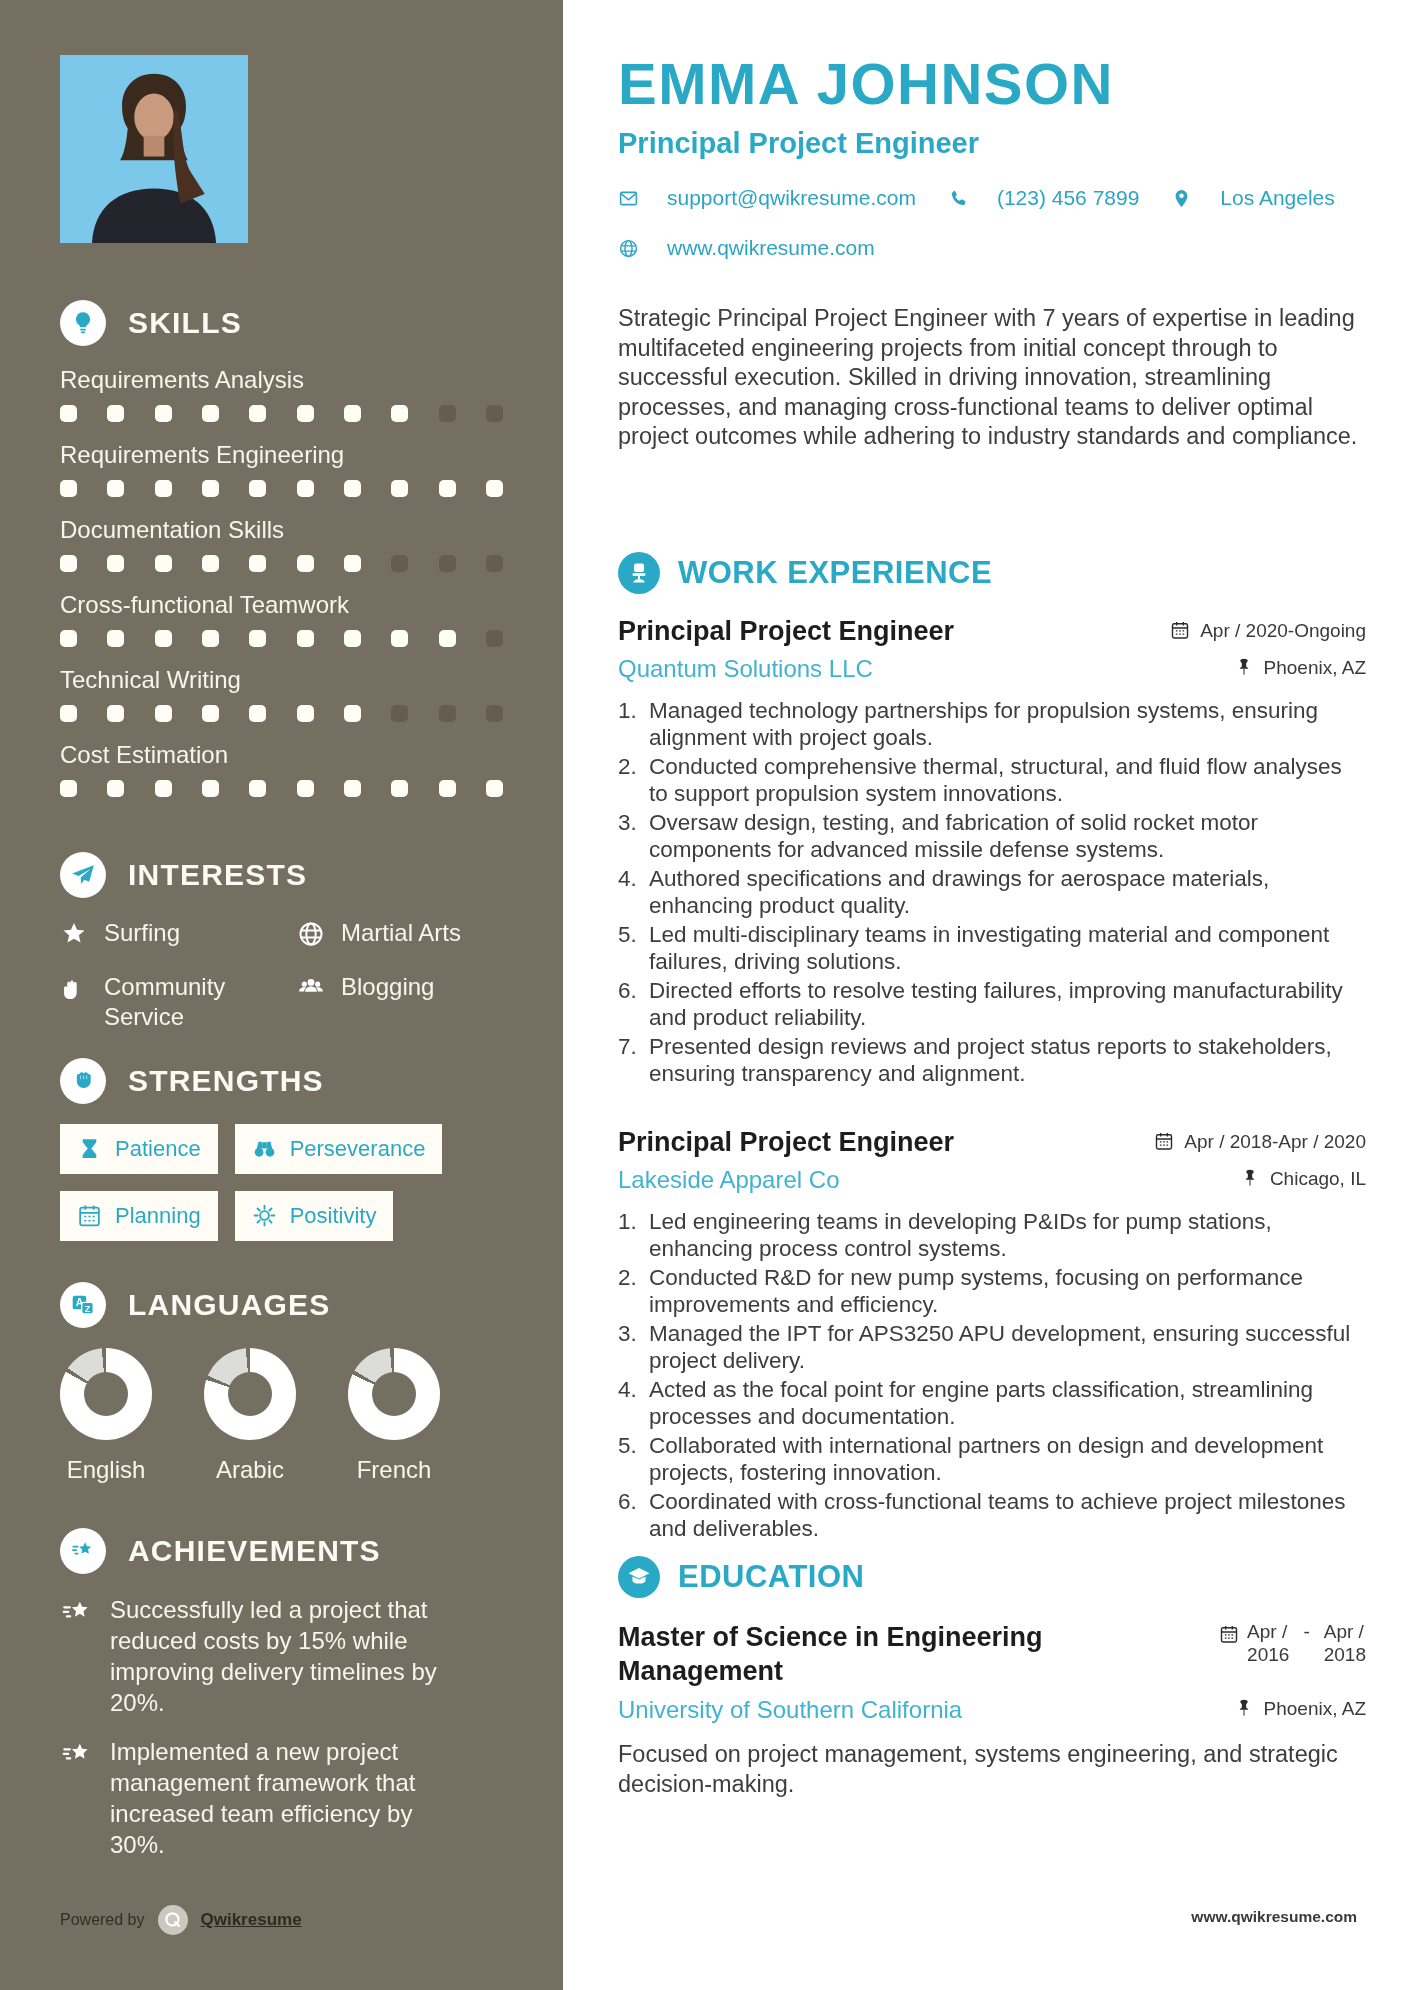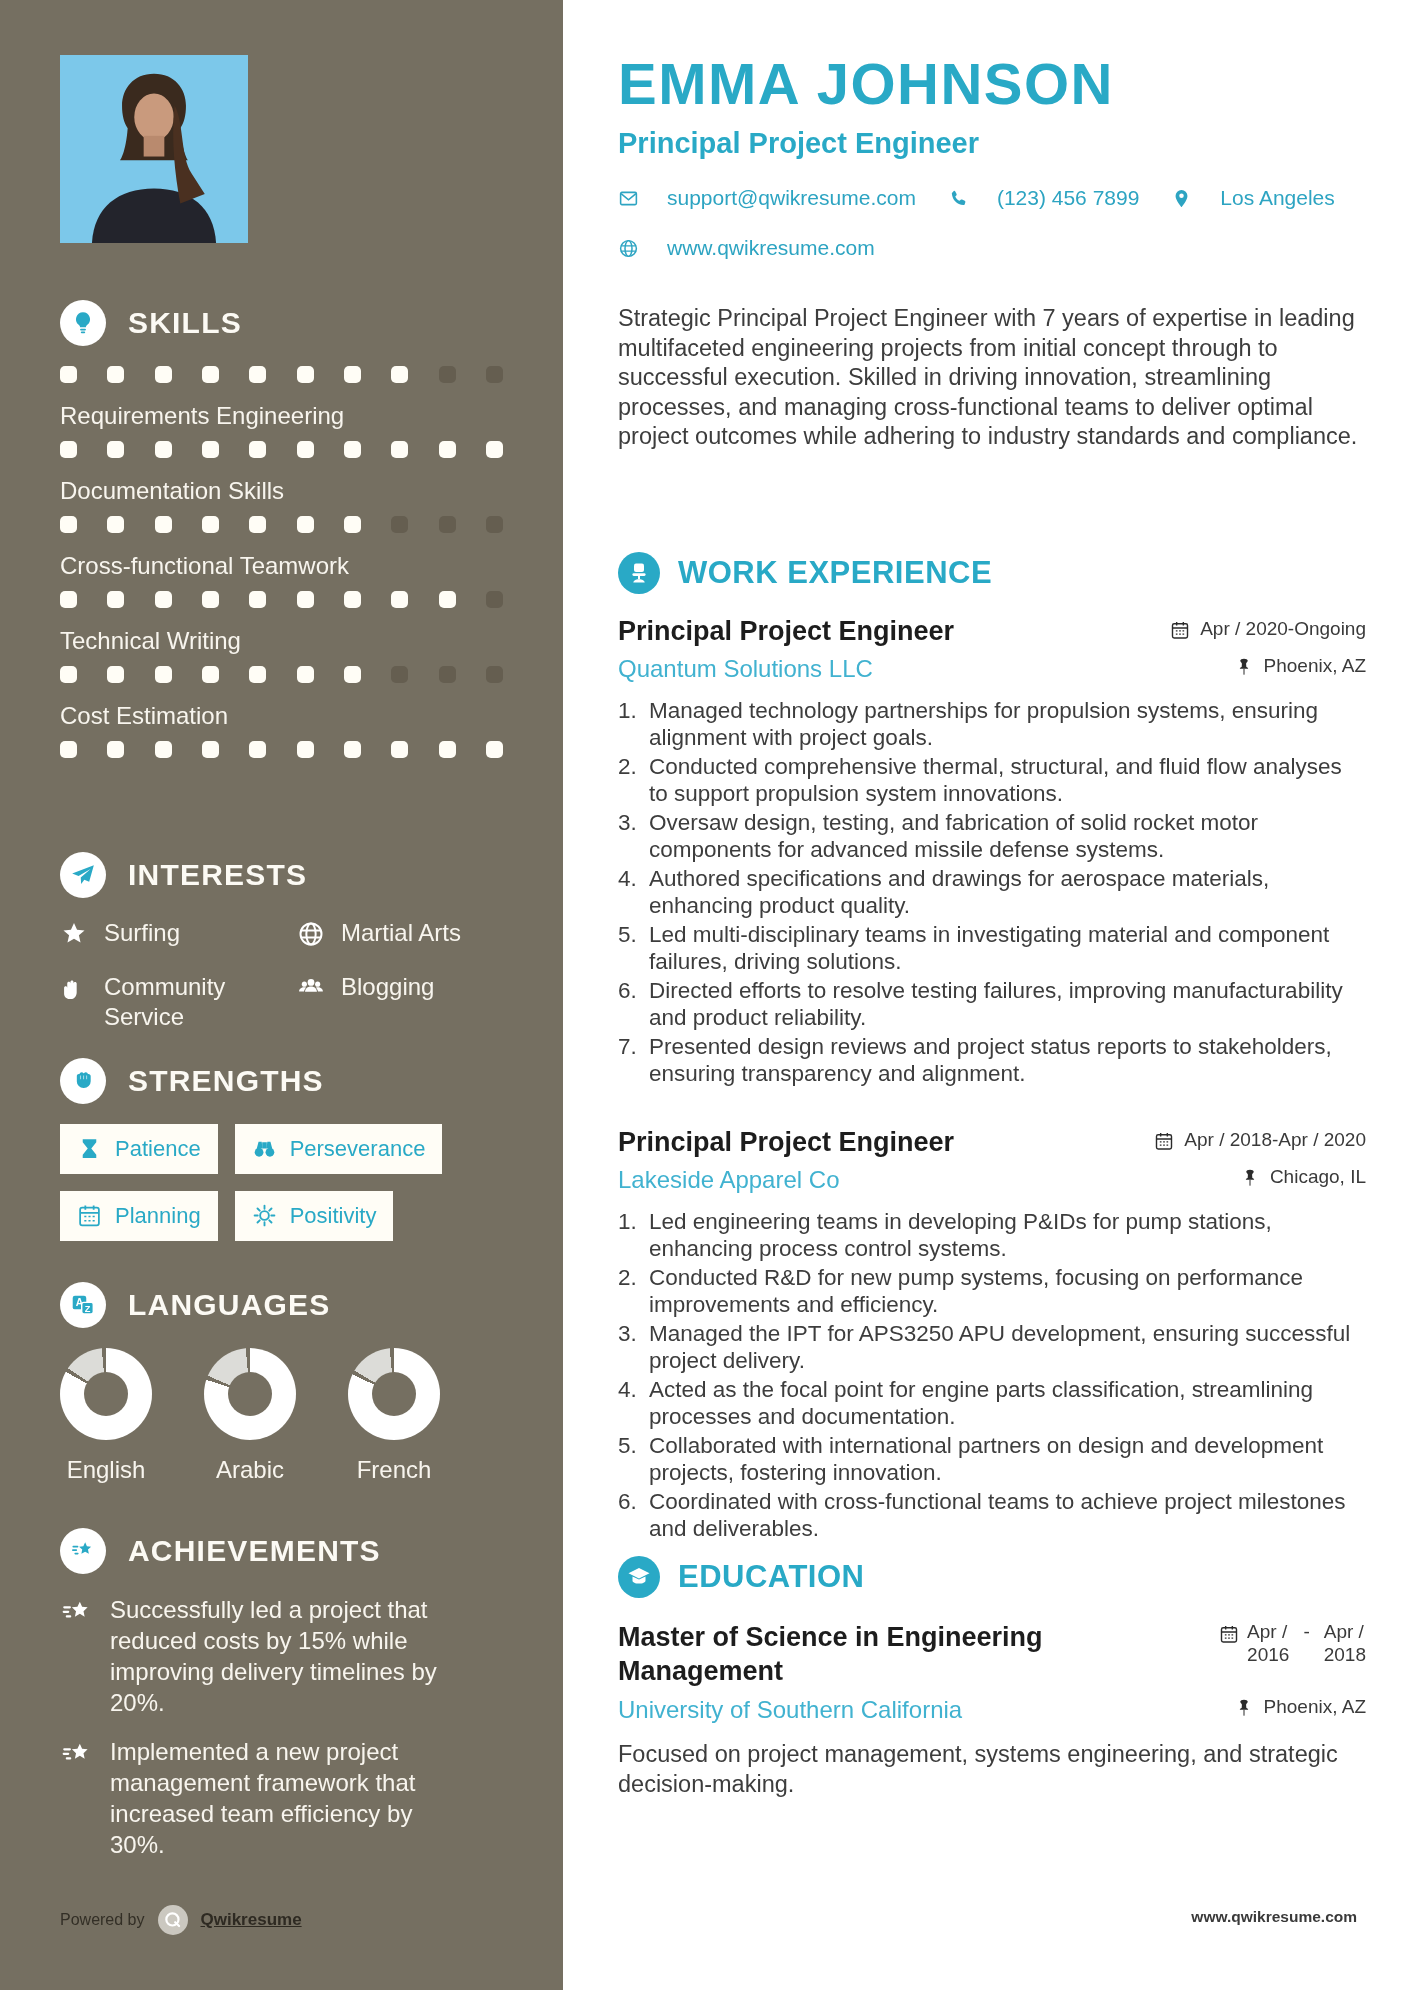--- a/index.html
+++ b/index.html
@@ -79,21 +79,21 @@
   .r-ico{width:42px;height:42px;border-radius:50%;background:var(--accent);color:#fff;
          display:flex;align-items:center;justify-content:center;flex:0 0 42px}
   .r-ico svg{width:24px;height:24px}
   .r-head h2{font-size:31px;font-weight:bold;color:var(--accent);letter-spacing:0.5px}
   .r-summary{top:304px}
   .r-summary p{font-size:23.5px;line-height:29.5px;color:var(--ink)}
   .r-work{top:552px}
   .job{margin-bottom:40px}
   .job-top{display:flex;justify-content:space-between;align-items:baseline}
   .role{font-size:27px;font-weight:bold;color:var(--dark)}
-  .meta{display:flex;align-items:flex-end;gap:10px;font-size:19px;color:#3A3A3A;white-space:nowrap}
+  .meta{display:flex;align-items:flex-start;gap:10px;font-size:19px;color:#3A3A3A;white-space:nowrap}
   .meta .m-ico{width:20px;height:20px;color:#2b2b2b;flex:0 0 20px}
   .meta .m-ico svg{width:20px;height:20px}
   .company-row{display:flex;justify-content:space-between;align-items:baseline;margin-top:8px}
   .company{font-size:24px;color:#41B2D0}
   .bullets{margin-top:15px;list-style:none;counter-reset:b;font-size:22.5px;line-height:26.5px;color:var(--ink)}
   .bullets li{counter-increment:b;position:relative;padding-left:31px;margin-bottom:3px}
   .bullets li::before{content:counter(b) ".";position:absolute;left:0}
   .r-education{top:1556px}
   .edu-top{display:flex;justify-content:space-between}
   .degree{font-size:27px;font-weight:bold;color:var(--dark);width:470px;line-height:34px}
@@ -126,20 +126,21 @@
           <svg viewBox="0 0 24 24">
             <path fill="currentColor" d="M12 2a6.5 6.5 0 0 0-4 11.6c.8.6 1.3 1.5 1.3 2.4h5.4c0-.9.5-1.8 1.3-2.4A6.5 6.5 0 0 0 12 2z"></path>
             <rect x="9.3" y="17.2" width="5.4" height="1.7" rx=".85" fill="currentColor"></rect>
             <rect x="10" y="19.8" width="4" height="1.7" rx=".85" fill="currentColor"></rect>
           </svg>
         </span>
       <h2>SKILLS</h2>
     </div>
     <div id="skills-list">
         <div class="skill">
+          <div class="skill-label">Requirements Analysis</div>
           <div class="dots">
             <span class="dot on"></span>
             <span class="dot on"></span>
             <span class="dot on"></span>
             <span class="dot on"></span>
             <span class="dot on"></span>
             <span class="dot on"></span>
             <span class="dot on"></span>
             <span class="dot on"></span>
             <span class="dot"></span>

